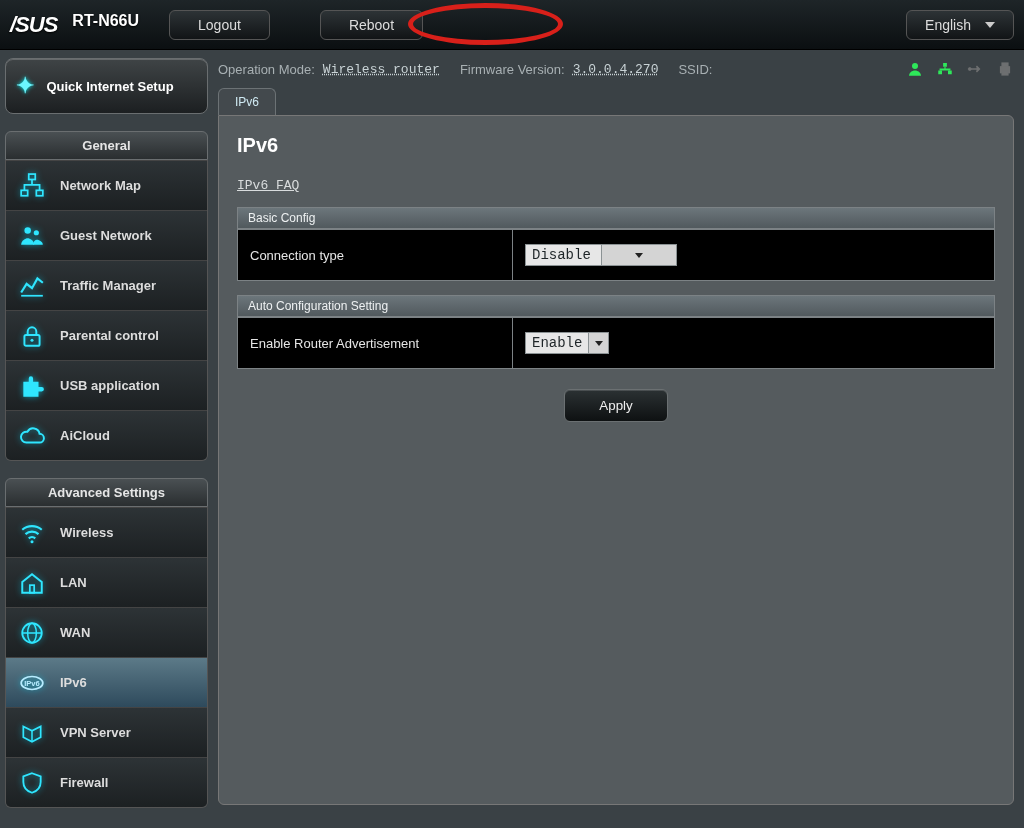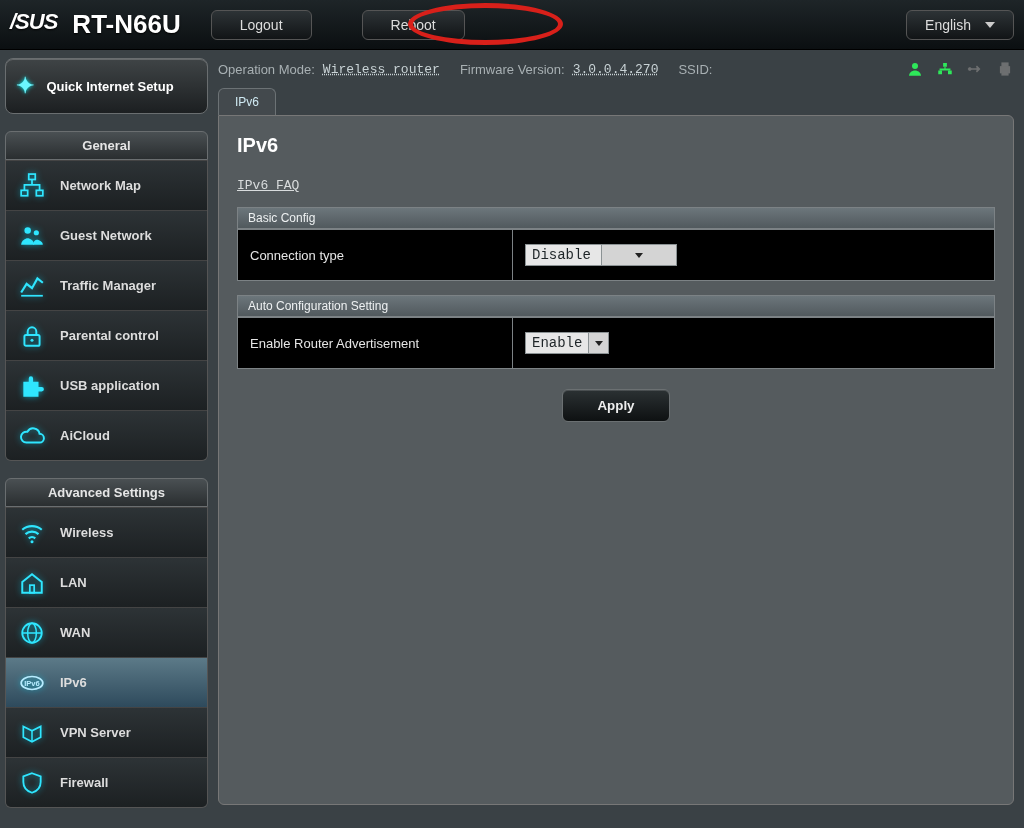--- a/index.html
+++ b/index.html
@@ -23,21 +23,21 @@
   }
   .logo-block { display: flex; align-items: flex-start; gap: 15px; }
   .asus-logo {
     font-family: Arial, sans-serif;
     font-weight: bold; font-style: italic;
     font-size: 22px; color: #fff;
     letter-spacing: -1px;
     text-shadow: 0 1px 2px #000;
   }
   .model {
-    font-size: 26px; color: #fff; font-weight: bold;
+    font-size: 16px; color: #fff; font-weight: bold;
     text-shadow: 0 1px 2px #000;
   }
   .topbtn {
     height: 30px;
     background: linear-gradient(#2d3336,#111416);
     border: 1px solid #555;
     border-radius: 6px;
     color: #ddd;
     font-size: 14px;
     padding: 0 28px;
@@ -186,21 +186,21 @@
     border-left:4px solid transparent;
     border-right:4px solid transparent;
     border-top:5px solid #222;
   }
   .spacer { height: 14px; }
   .apply-row { text-align:center; margin-top: 20px; }
   .apply-btn {
     background: linear-gradient(#2b3133,#0e1112);
     border: 1px solid #6b7072;
     border-radius: 6px;
-    color: #eee; font-weight: bold;
+    color: #eee; font-weight: normal;
     padding: 8px 34px;
     cursor: pointer;
     box-shadow: inset 0 1px 0 rgba(255,255,255,.15);
   }
 </style>
 </head>
 <body>
 
 <div class="topbar">
   <div class="logo-block">

